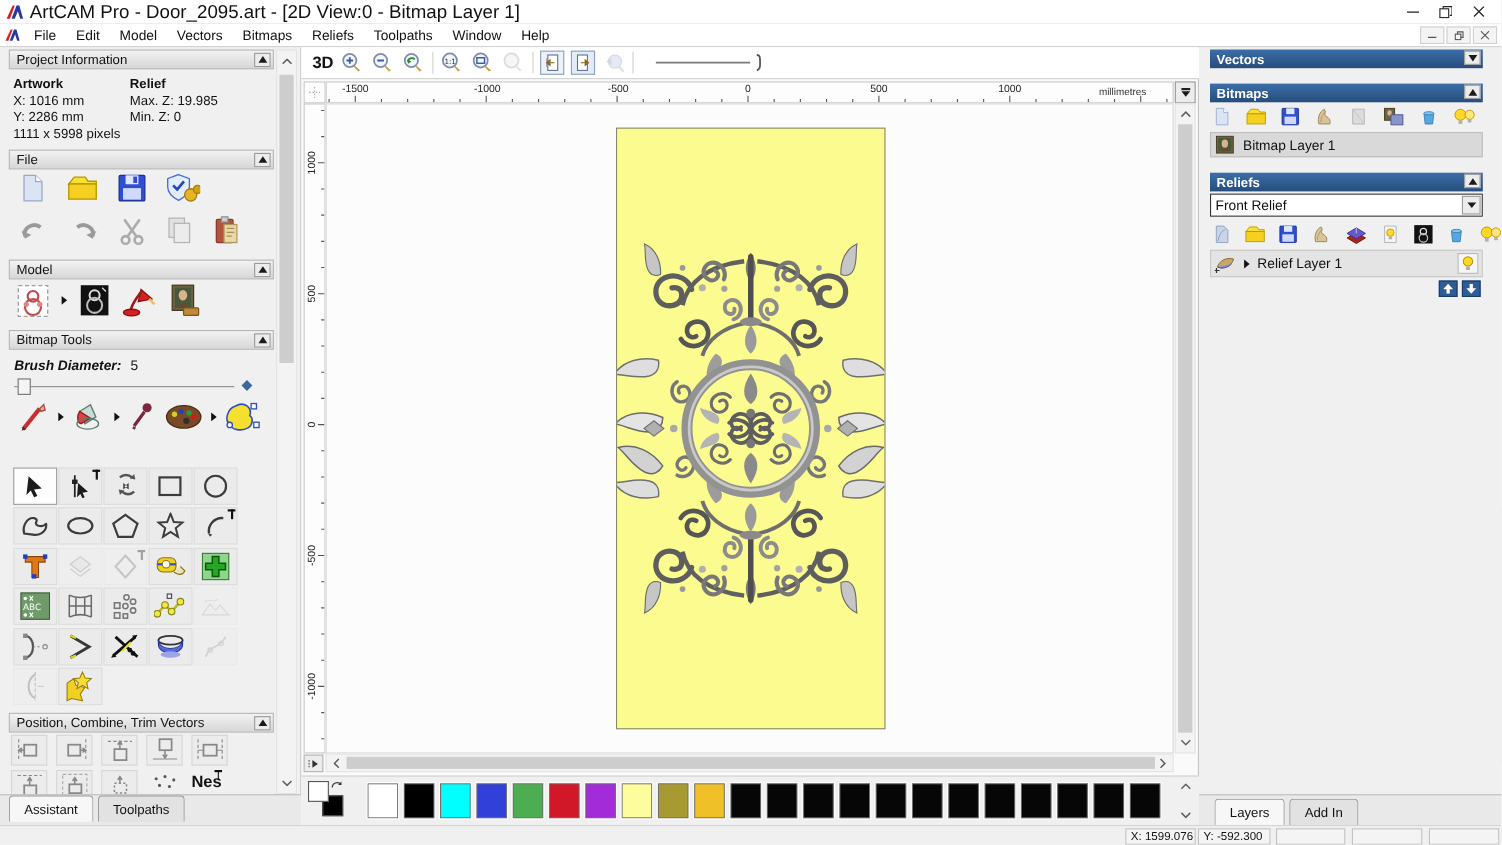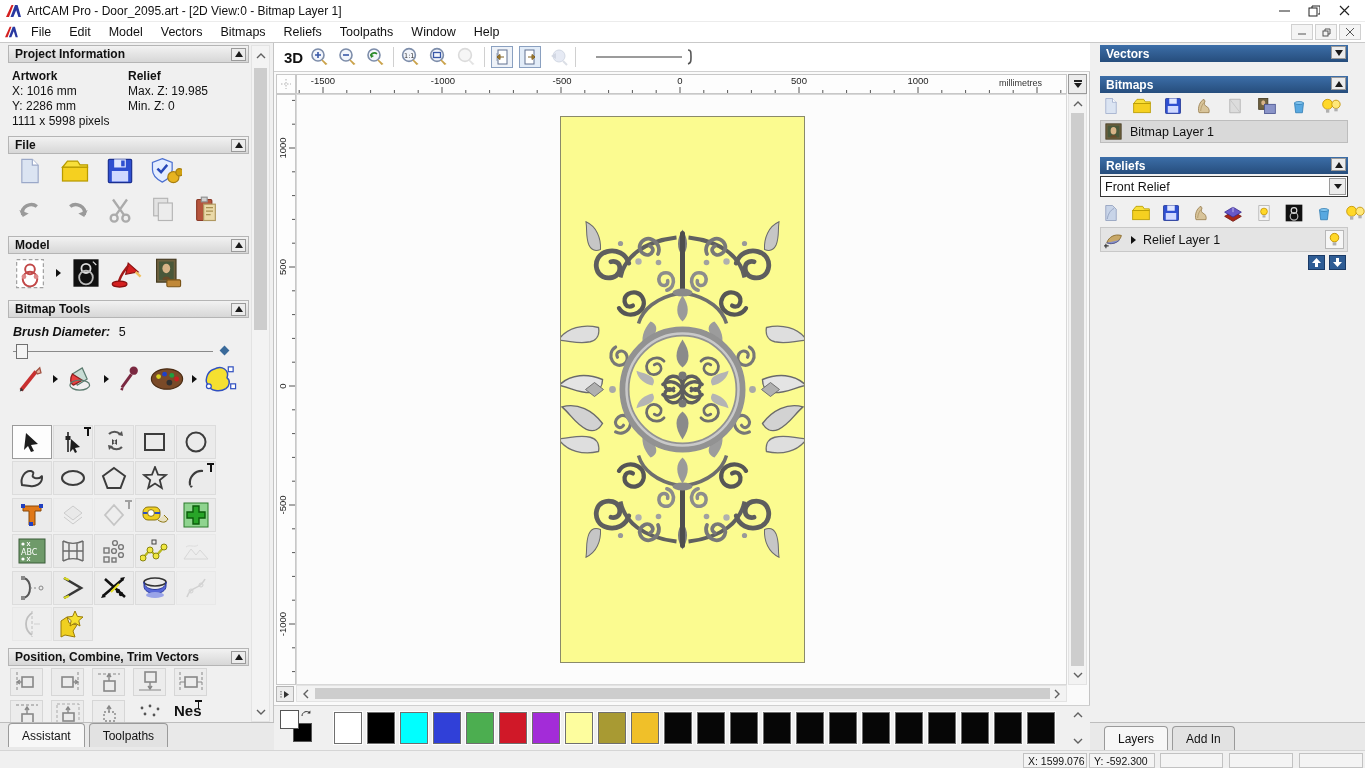--- a/index.html
+++ b/index.html
@@ -2,27 +2,27 @@
 <html><head>
 <meta charset="utf-8">
 <style>
   *{margin:0;padding:0;box-sizing:border-box}
   html,body{width:1365px;height:768px;overflow:hidden}
   body{font-family:"Liberation Sans",sans-serif;background:#f0f0f0;position:relative;font-size:12px;color:#111}
   .abs{position:absolute}
   svg{display:block}
   
   #titlebar{left:0;top:0;width:1365px;height:22px;background:#fff;display:flex;align-items:center;border-bottom:1px solid #ececec}
-  #titlebar .t{font-size:12px;margin-left:6px}
+  #titlebar .t{font-size:17px;margin-left:6px}
   .winbtn{width:30px;height:20px;display:flex;align-items:center;justify-content:center;color:#222;font-size:13px}
   #menubar{left:0;top:22px;width:1365px;height:21px;background:#fff;display:flex;align-items:center;border-bottom:1px solid #c9c9c9}
   .menuitem{padding:2px 9px;font-size:12.5px}
   .mdibtn{width:22px;height:16px;border:1px solid #d0d0d0;background:#f4f4f4;display:flex;align-items:center;justify-content:center;font-size:10px;color:#555;margin-left:2px}
   
-  .sechdr{height:18px;background:linear-gradient(#f2f2f2,#d7d7d7);border:1px solid #b5b5b5;display:flex;align-items:center;font-weight:bold;font-size:12px;padding-left:6px;position:absolute;left:8px;right:24px}
+  .sechdr{height:18px;background:linear-gradient(#f2f2f2,#d7d7d7);border:1px solid #b5b5b5;display:flex;align-items:center;font-weight:normal;font-size:12px;padding-left:6px;position:absolute;left:8px;right:24px}
   .rollbtn{position:absolute;right:2px;top:1.5px;width:15px;height:13px;background:#ececec;border:1px solid #9a9a9a;display:flex;align-items:center;justify-content:center}
   .tri-up{width:0;height:0;border-left:4px solid transparent;border-right:4px solid transparent;border-bottom:6px solid #1a1a1a}
   .tri-down{width:0;height:0;border-left:4px solid transparent;border-right:4px solid transparent;border-top:6px solid #1a1a1a}
   .tri-r{width:0;height:0;border-top:4px solid transparent;border-bottom:4px solid transparent;border-left:5px solid #111;display:inline-block}
   
   .bhdr{height:17px;background:linear-gradient(#3c6ea8,#264d7c);color:#fff;font-weight:bold;font-size:12px;display:flex;align-items:center;padding-left:6px;position:absolute;left:10px;width:248px}
   .bhdr .rollbtn{top:1px}
   
   .ic{display:inline-flex;align-items:center;justify-content:center}
   .toolcell{position:absolute;width:40px;height:34px;display:flex;align-items:center;justify-content:center;background:#ebebeb;border:1px solid #dcdcdc}
@@ -119,21 +119,21 @@
     <span class="rollbtn">
         <span class="tri-up"></span>
       </span>
   </div>
   <div class="abs" style="left:12px;top:26px;font-size:12px;line-height:15px">
     <div style="font-weight:bold">Artwork</div>
     <div>X: 1016 mm</div>
     <div>Y: 2286 mm</div>
     <div>1111 x 5998 pixels</div>
   </div>
-  <div class="abs" style="left:128px;top:26px;font-size:12px;line-height:15px">
+  <div class="abs" style="left:118px;top:26px;font-size:12px;line-height:15px">
     <div style="font-weight:bold">Relief</div>
     <div>Max. Z: 19.985</div>
     <div>Min. Z: 0</div>
   </div>
 
   <div class="sechdr" style="top:93px">
     <span>File</span>
     <span class="rollbtn">
         <span class="tri-up"></span>
       </span>

